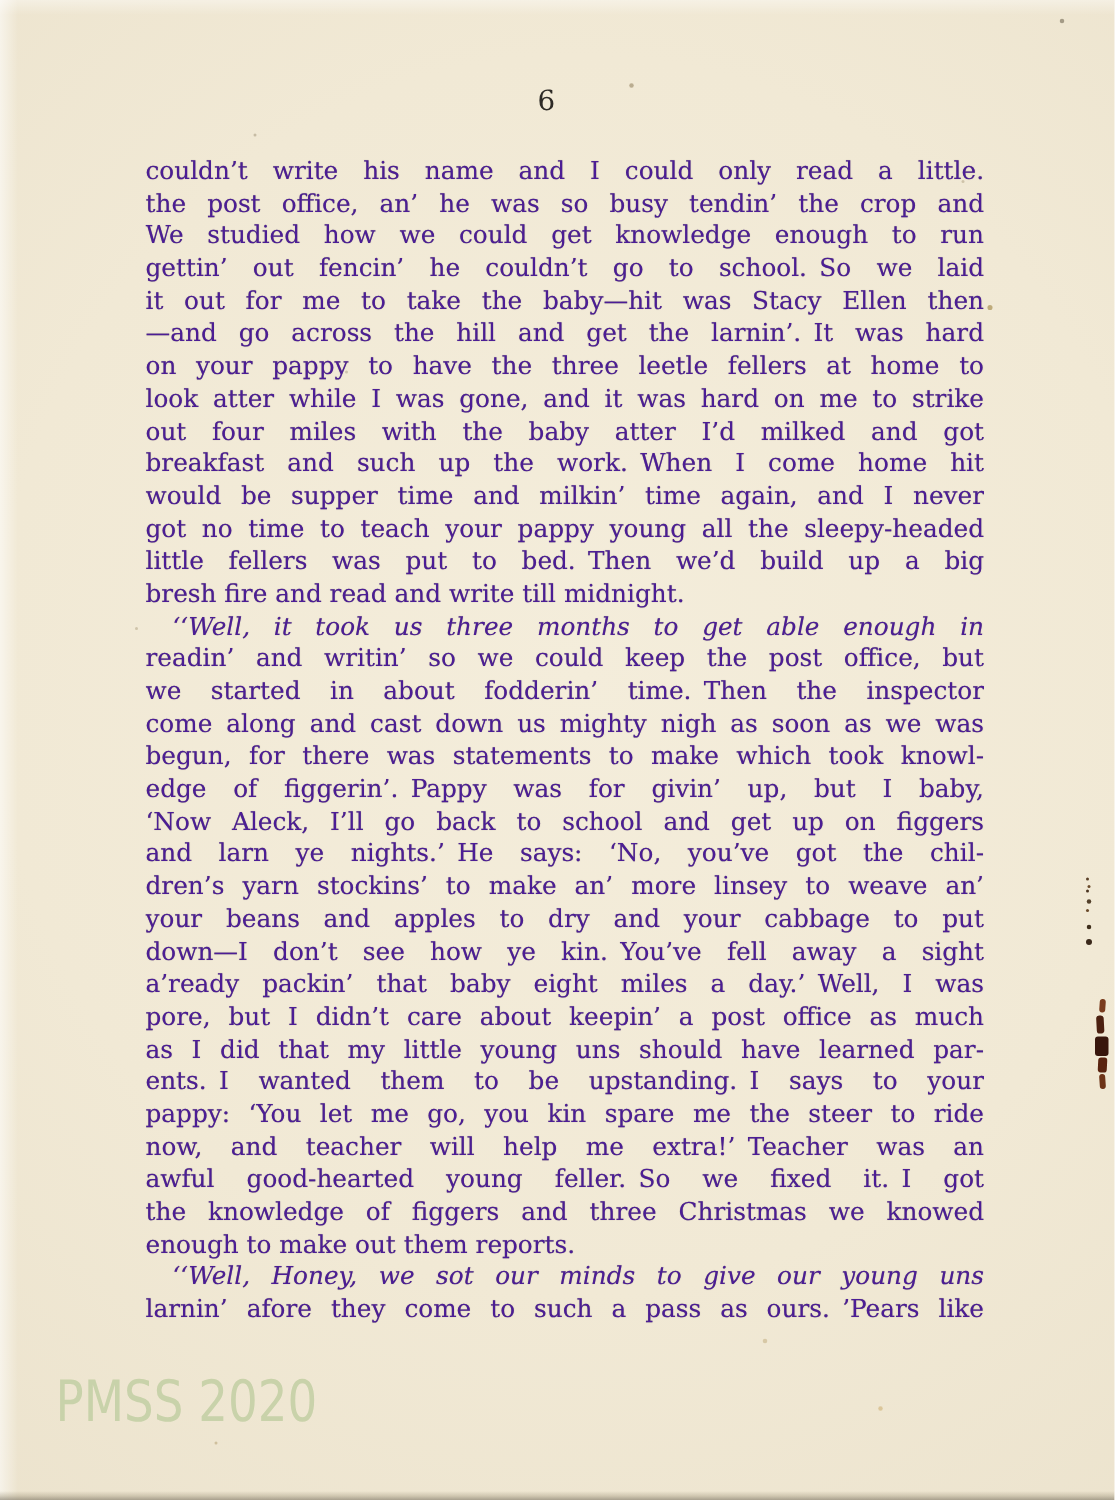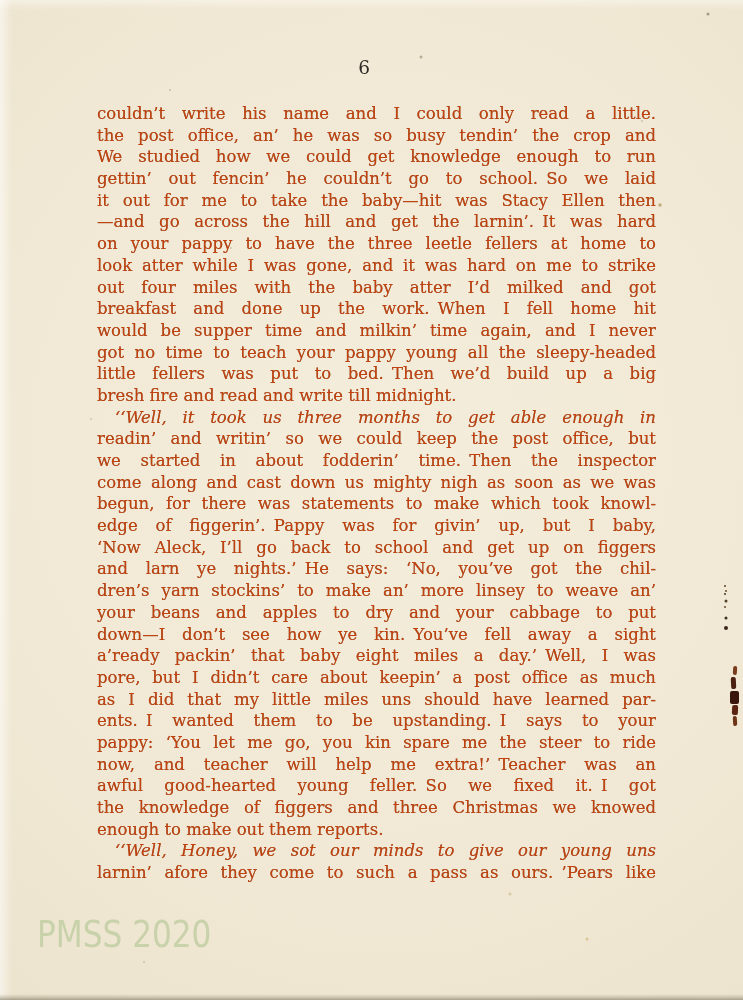--- a/index.html
+++ b/index.html
@@ -26,21 +26,21 @@
     pointer-events: none;
   }
   .page-number {
     position: absolute; top: 57px; left: 97px; width: 535px;
     text-align: center;
     font-size: 18.5px; color: #2e2b26;
     letter-spacing: .5px;
   }
   .text-block {
     position: absolute; left: 97px; top: 103px; width: 559px;
-    font-size: 16.5px; line-height: 21.7px; color: #c2410c;
+    font-size: 16.5px; line-height: 21.7px; color: #4c1d95;
     text-rendering: optimizeLegibility;
   }
   .line {
     text-align: justify;
     text-align-last: justify;
     height: 21.7px; overflow: hidden;
     text-shadow: 0 0 .5px rgba(50,47,41,.55);
   }
   .line.no-justify { text-align: left; text-align-last: left; }
   .line.indent { text-indent: 18px; font-style: italic; }
@@ -103,39 +103,39 @@
 <div class="text-block" id="text-block">
     <div class="line"><span>couldn’t write his name and I could only read a little.</span></div>
     <div class="line"><span>the post office, an’ he was so busy tendin’ the crop and</span></div>
     <div class="line"><span>We studied how we could get knowledge enough to run</span></div>
     <div class="line"><span>gettin’ out fencin’ he couldn’t go to school. So we laid</span></div>
     <div class="line"><span>it out for me to take the baby—hit was Stacy Ellen then</span></div>
     <div class="line"><span>—and go across the hill and get the larnin’. It was hard</span></div>
     <div class="line"><span>on your pappy to have the three leetle fellers at home to</span></div>
     <div class="line"><span>look atter while I was gone, and it was hard on me to strike</span></div>
     <div class="line"><span>out four miles with the baby atter I’d milked and got</span></div>
-    <div class="line"><span>breakfast and done up the work. When I fell home hit</span></div>
+    <div class="line"><span>breakfast and such up the work. When I come home hit</span></div>
     <div class="line"><span>would be supper time and milkin’ time again, and I never</span></div>
     <div class="line"><span>got no time to teach your pappy young all the sleepy-headed</span></div>
     <div class="line"><span>little fellers was put to bed. Then we’d build up a big</span></div>
     <div class="line no-justify"><span>bresh fire and read and write till midnight.</span></div>
     <div class="line indent"><span>‘‘Well, it took us three months to get able enough in</span></div>
     <div class="line"><span>readin’ and writin’ so we could keep the post office, but</span></div>
     <div class="line"><span>we started in about fodderin’ time. Then the inspector</span></div>
     <div class="line"><span>come along and cast down us mighty nigh as soon as we was</span></div>
     <div class="line"><span>begun, for there was statements to make which took knowl-</span></div>
     <div class="line"><span>edge of figgerin’. Pappy was for givin’ up, but I baby,</span></div>
     <div class="line"><span>‘Now Aleck, I’ll go back to school and get up on figgers</span></div>
     <div class="line"><span>and larn ye nights.’ He says: ‘No, you’ve got the chil-</span></div>
     <div class="line"><span>dren’s yarn stockins’ to make an’ more linsey to weave an’</span></div>
     <div class="line"><span>your beans and apples to dry and your cabbage to put</span></div>
     <div class="line"><span>down—I don’t see how ye kin. You’ve fell away a sight</span></div>
     <div class="line"><span>a’ready packin’ that baby eight miles a day.’ Well, I </span><span class="em">was</span></div>
     <div class="line"><span>pore, but I didn’t care about keepin’ a post office as much</span></div>
-    <div class="line"><span>as I did that my little miles uns should have learned par-</span></div>
+    <div class="line"><span>as I did that my little young uns should have learned par-</span></div>
     <div class="line"><span>ents. I wanted them to be upstanding. I says to your</span></div>
     <div class="line"><span>pappy: ‘You let me go, you kin spare me the steer to ride</span></div>
     <div class="line"><span>now, and teacher will help me extra!’ Teacher was an</span></div>
     <div class="line"><span>awful good-hearted young feller. So we fixed it. I got</span></div>
     <div class="line"><span>the knowledge of figgers and three Christmas we knowed</span></div>
     <div class="line no-justify"><span>enough to make out them reports.</span></div>
     <div class="line indent"><span>‘‘Well, Honey, we sot our minds to give our young uns</span></div>
     <div class="line"><span>larnin’ afore they come to such a pass as ours. ’Pears like</span></div>
   </div>
 

